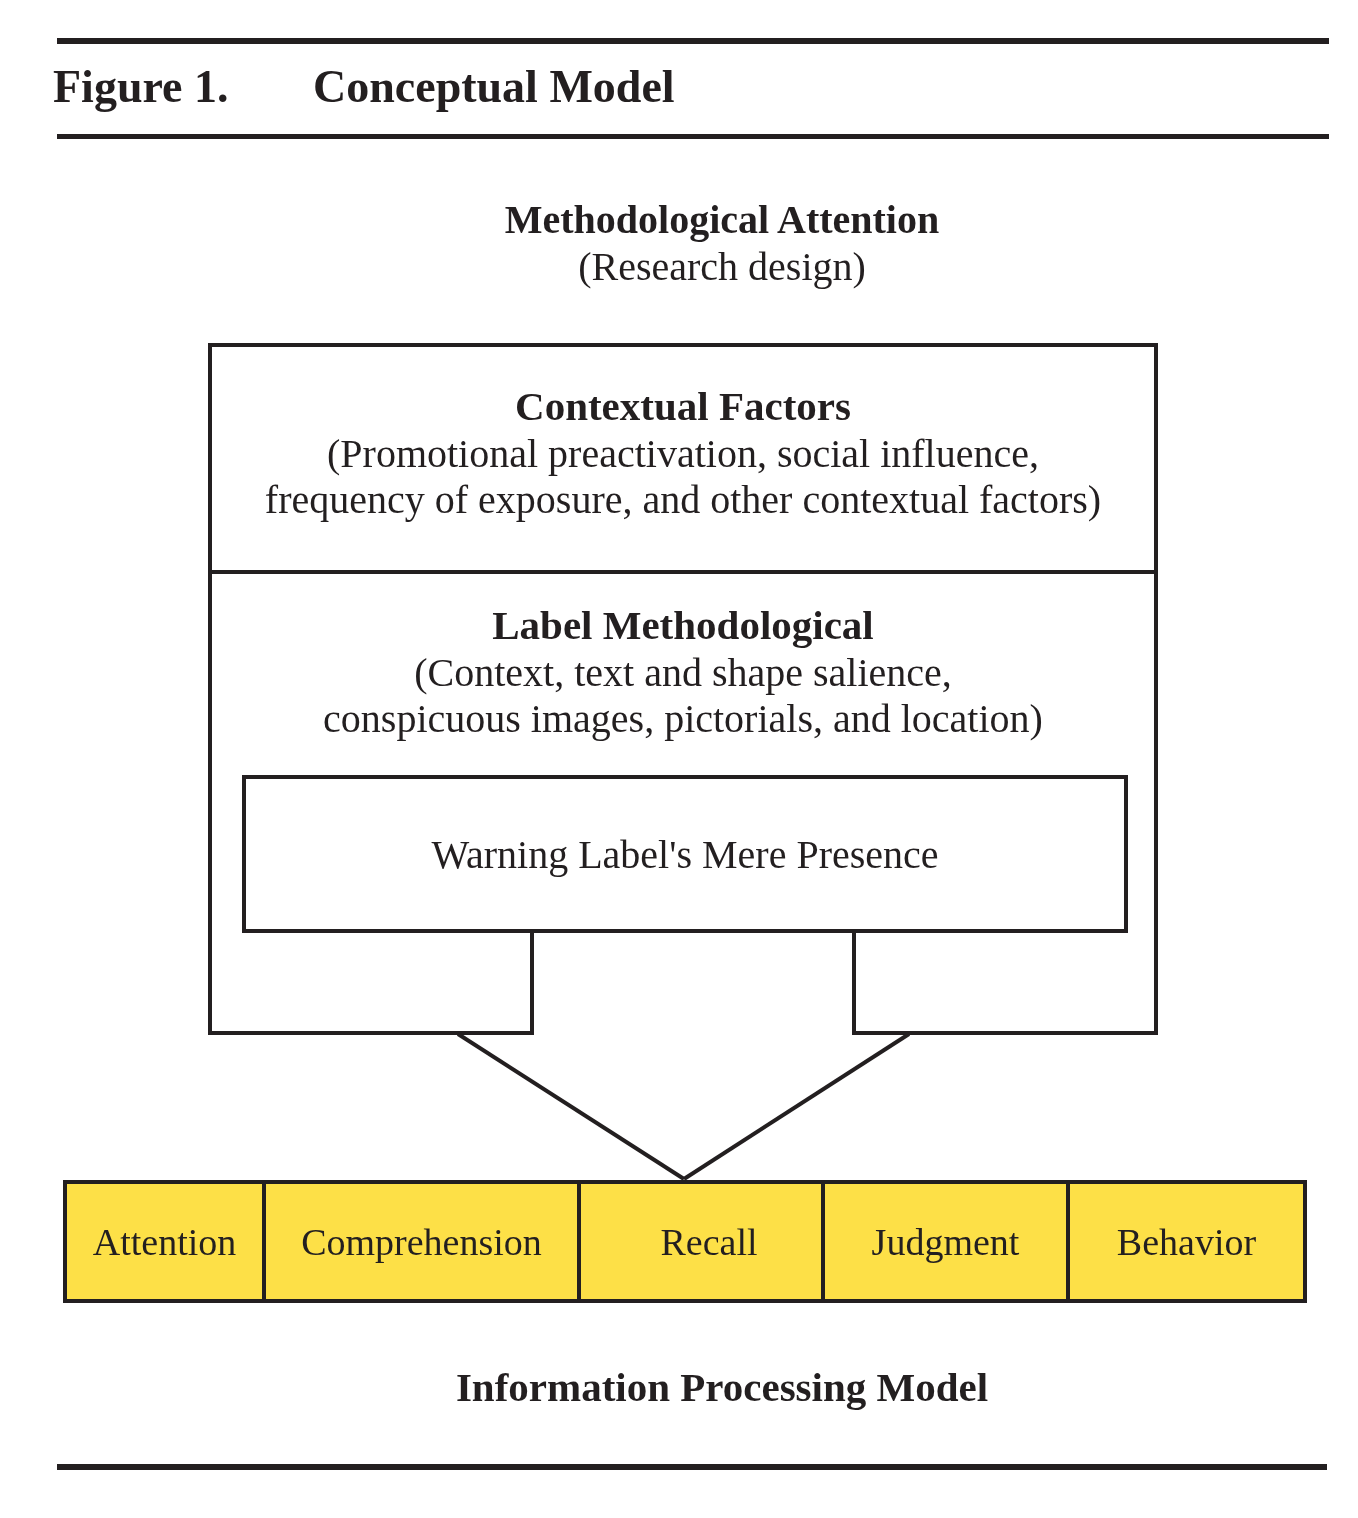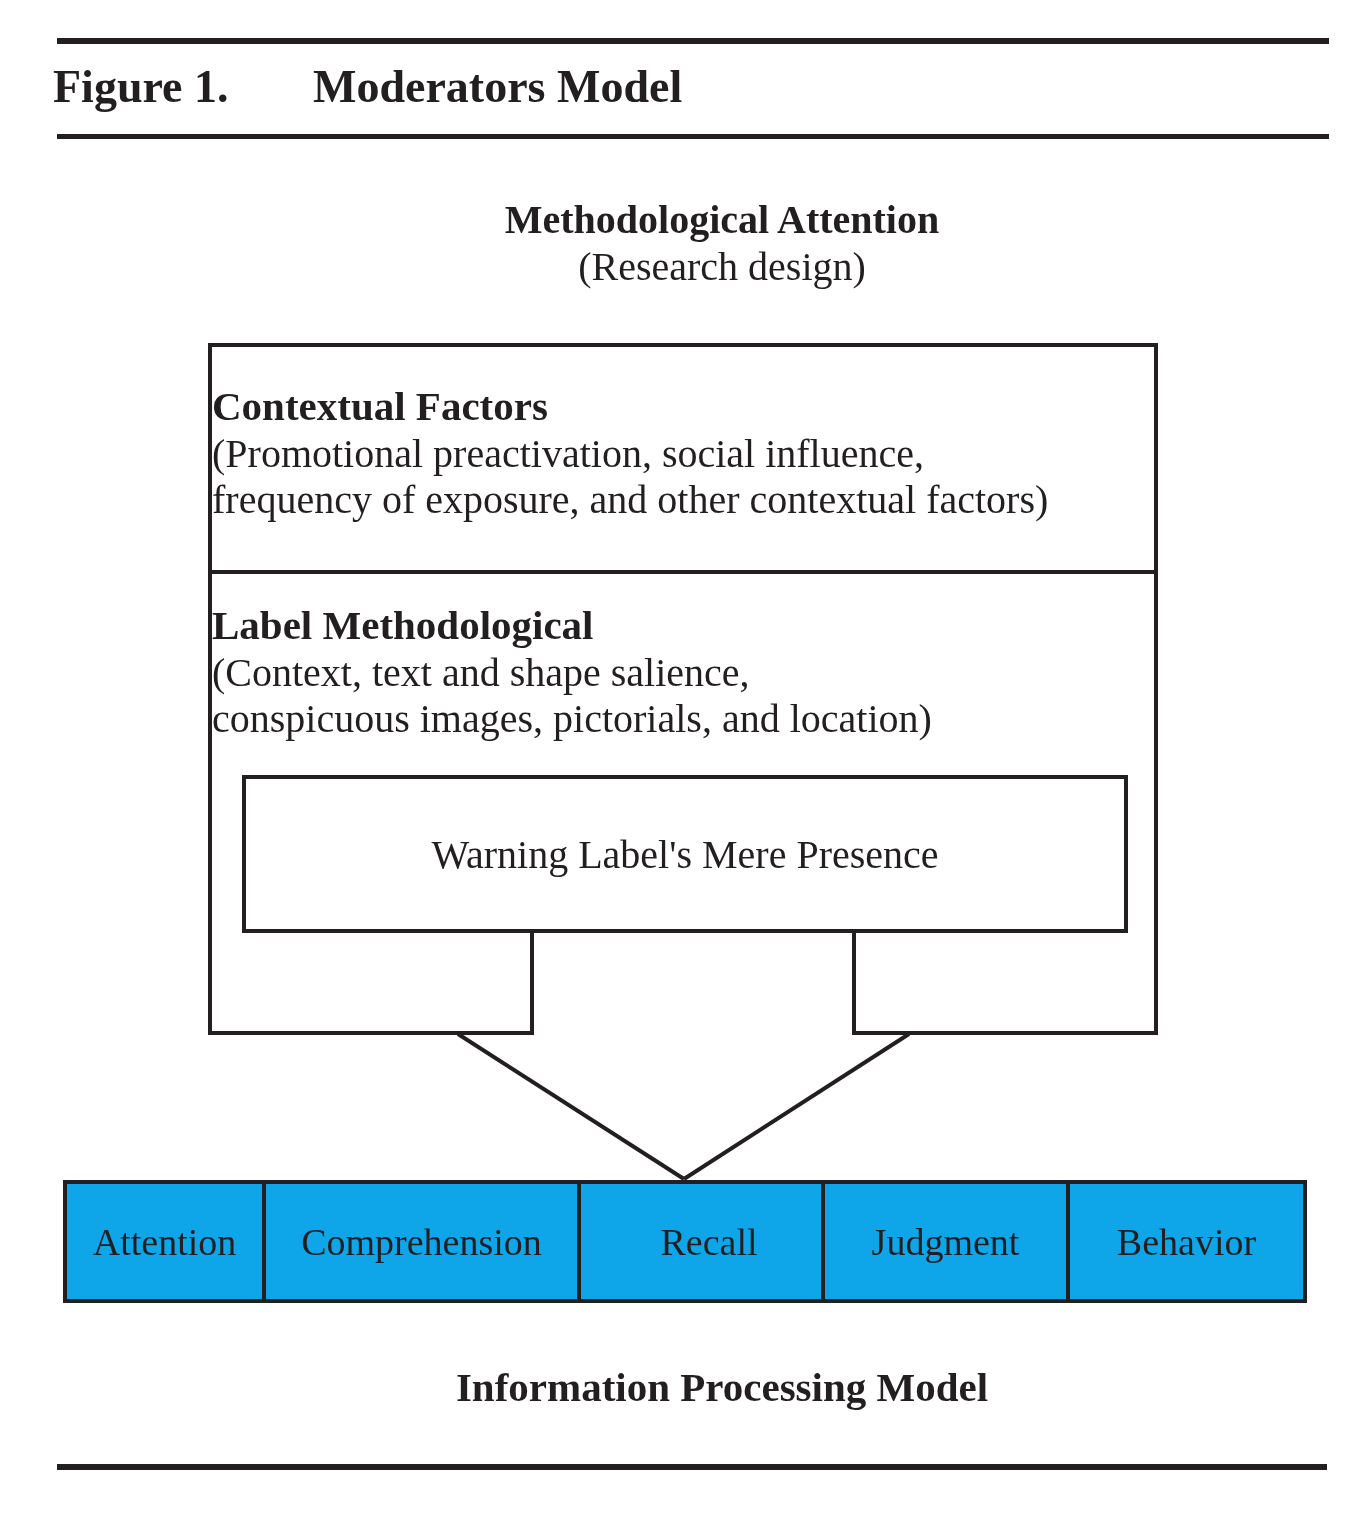--- a/index.html
+++ b/index.html
@@ -66,20 +66,21 @@
     width: 950px;
     height: 692px;
     box-sizing: border-box;
     border: 4px solid #231f20;
     border-bottom: none;
   }
   .section {
     position: absolute;
     left: 0;
     width: 100%;
+    text-align: center;
     font-size: 40px;
     line-height: 46px;
   }
   .section-contextual { top: 34px; }
   .section-labelchar  { top: 253px; }
   .section-title {
     font-size: 41px;
     font-weight: bold;
     line-height: 50px;
   }
@@ -137,21 +138,21 @@
 
   .stage-row {
     position: absolute;
     left: 63px;
     top: 1180px;
     width: 1244px;
     height: 123px;
     box-sizing: border-box;
     border: 4px solid #231f20;
     display: flex;
-    background: #0ea5e9;
+    background: #fde047;
   }
   .stage {
     box-sizing: border-box;
     border-right: 4px solid #231f20;
     display: flex;
     align-items: center;
     justify-content: center;
     font-size: 38px;
     white-space: nowrap;
   }
@@ -163,21 +164,21 @@
 </style>
 </head>
 <body>
 
 <div class="page">
 
   <div class="rule rule-top"></div>
 
   <div class="caption">
     <span class="caption-label">Figure 1.</span>
-    <span class="caption-title">Moderators Model</span>
+    <span class="caption-title">Conceptual Model</span>
   </div>
 
   <div class="rule rule-mid"></div>
 
   <div class="centered-heading method-heading">
     <div class="bold-line">Methodological Attention</div>
     <div class="sub-line">(Research design)</div>
   </div>
 
   <div class="outer-box">

